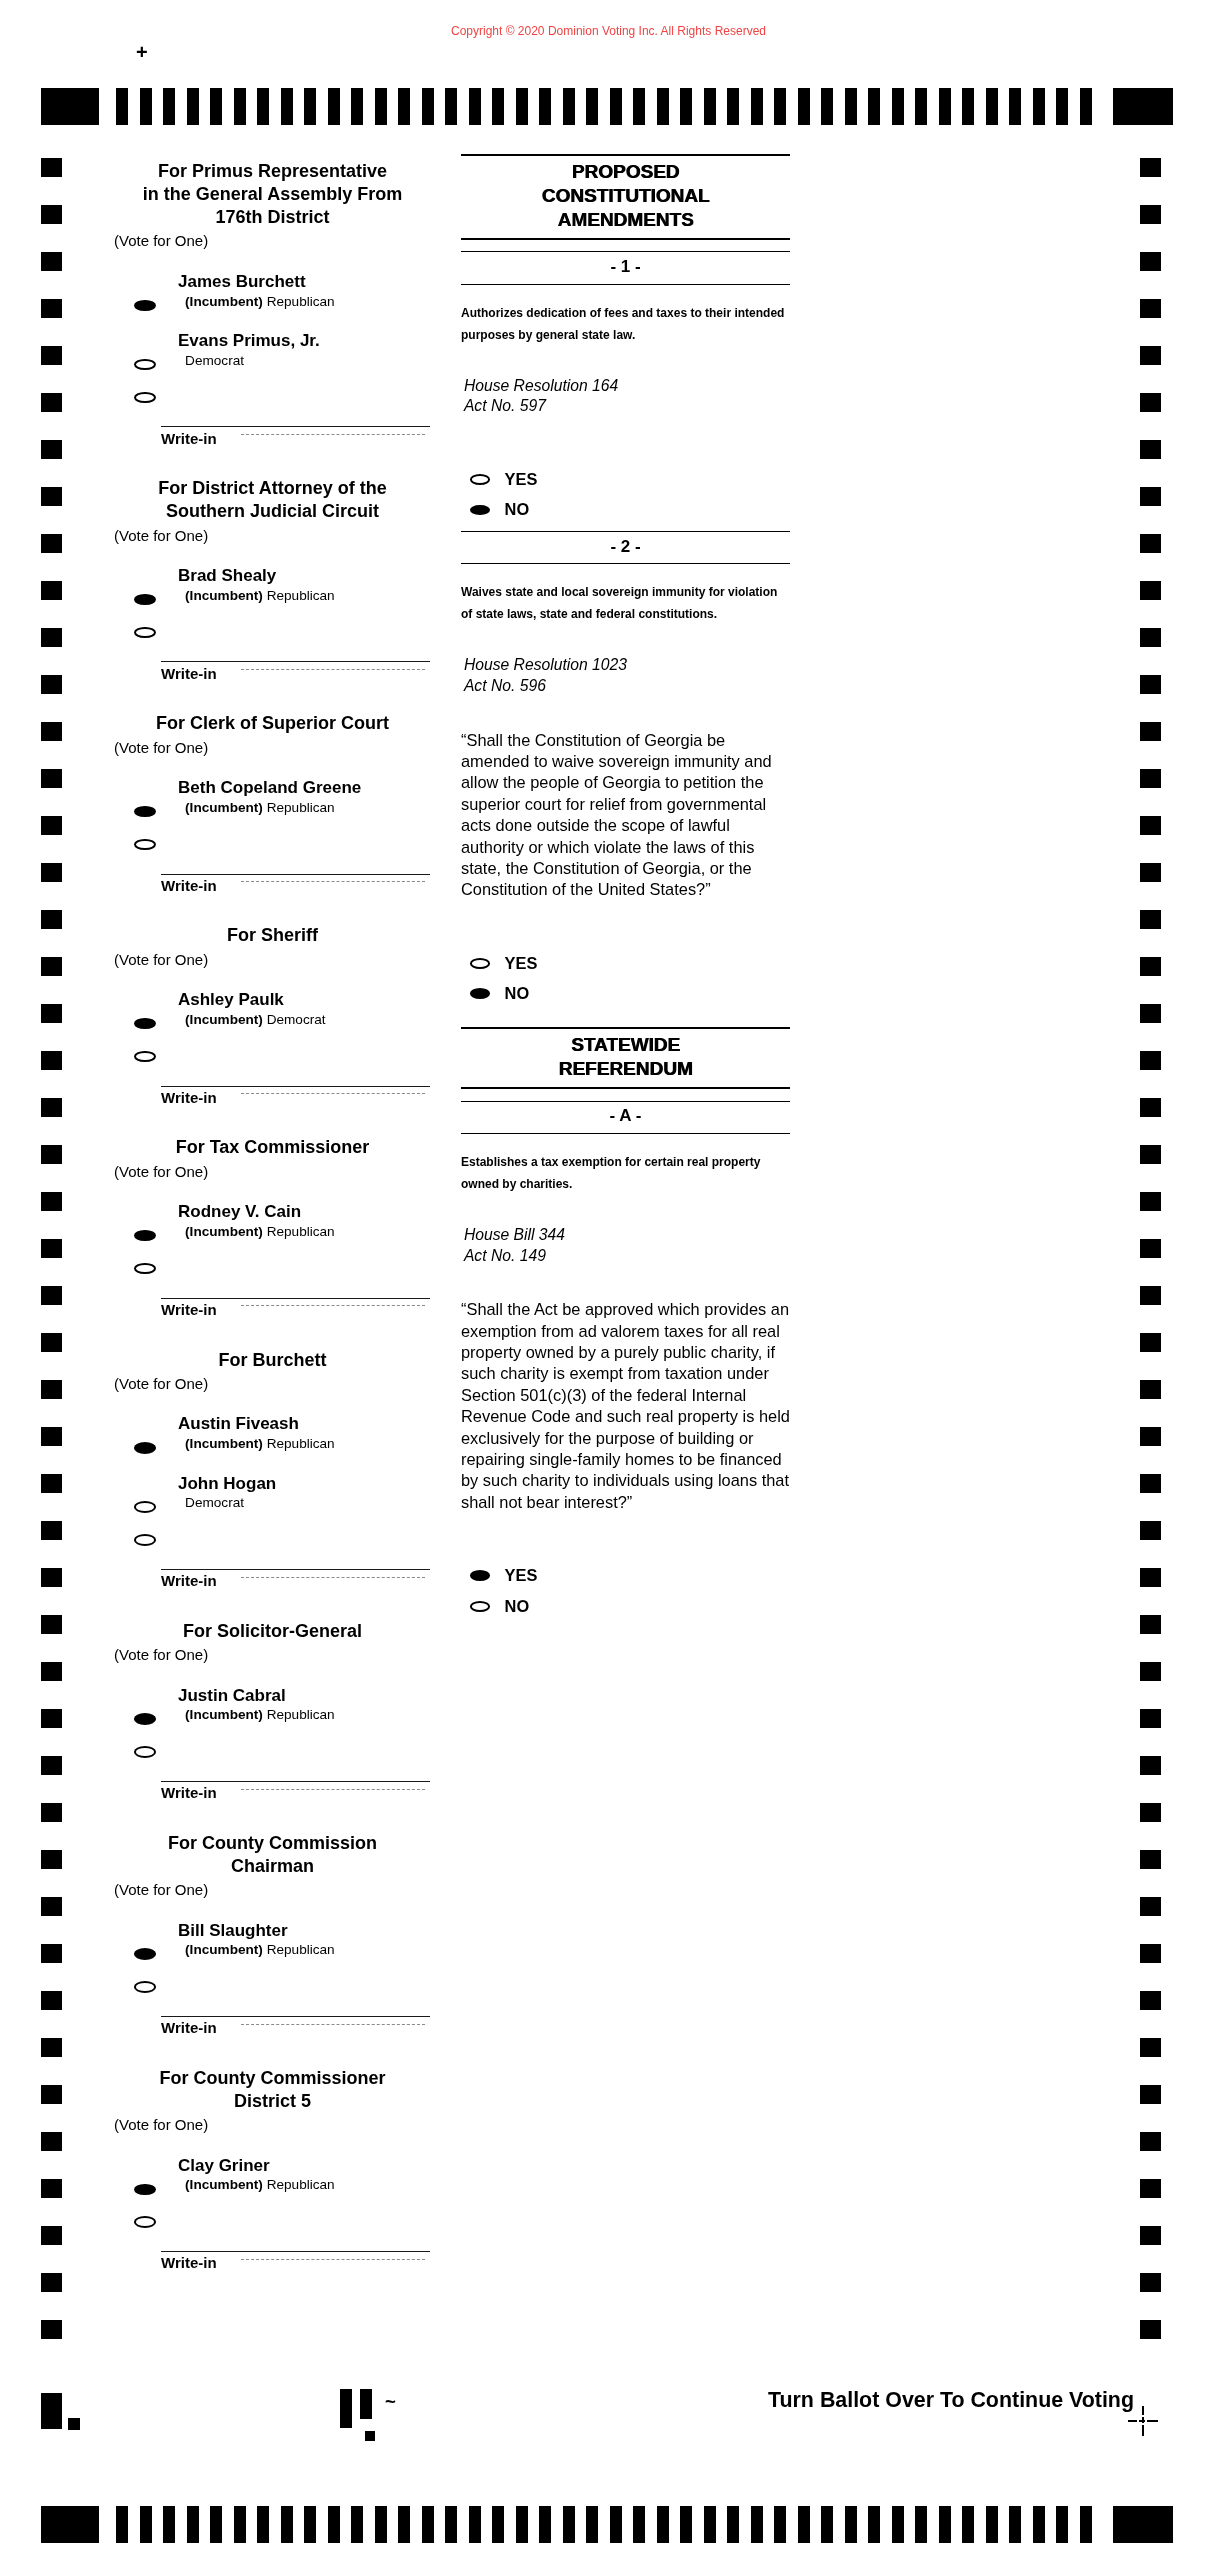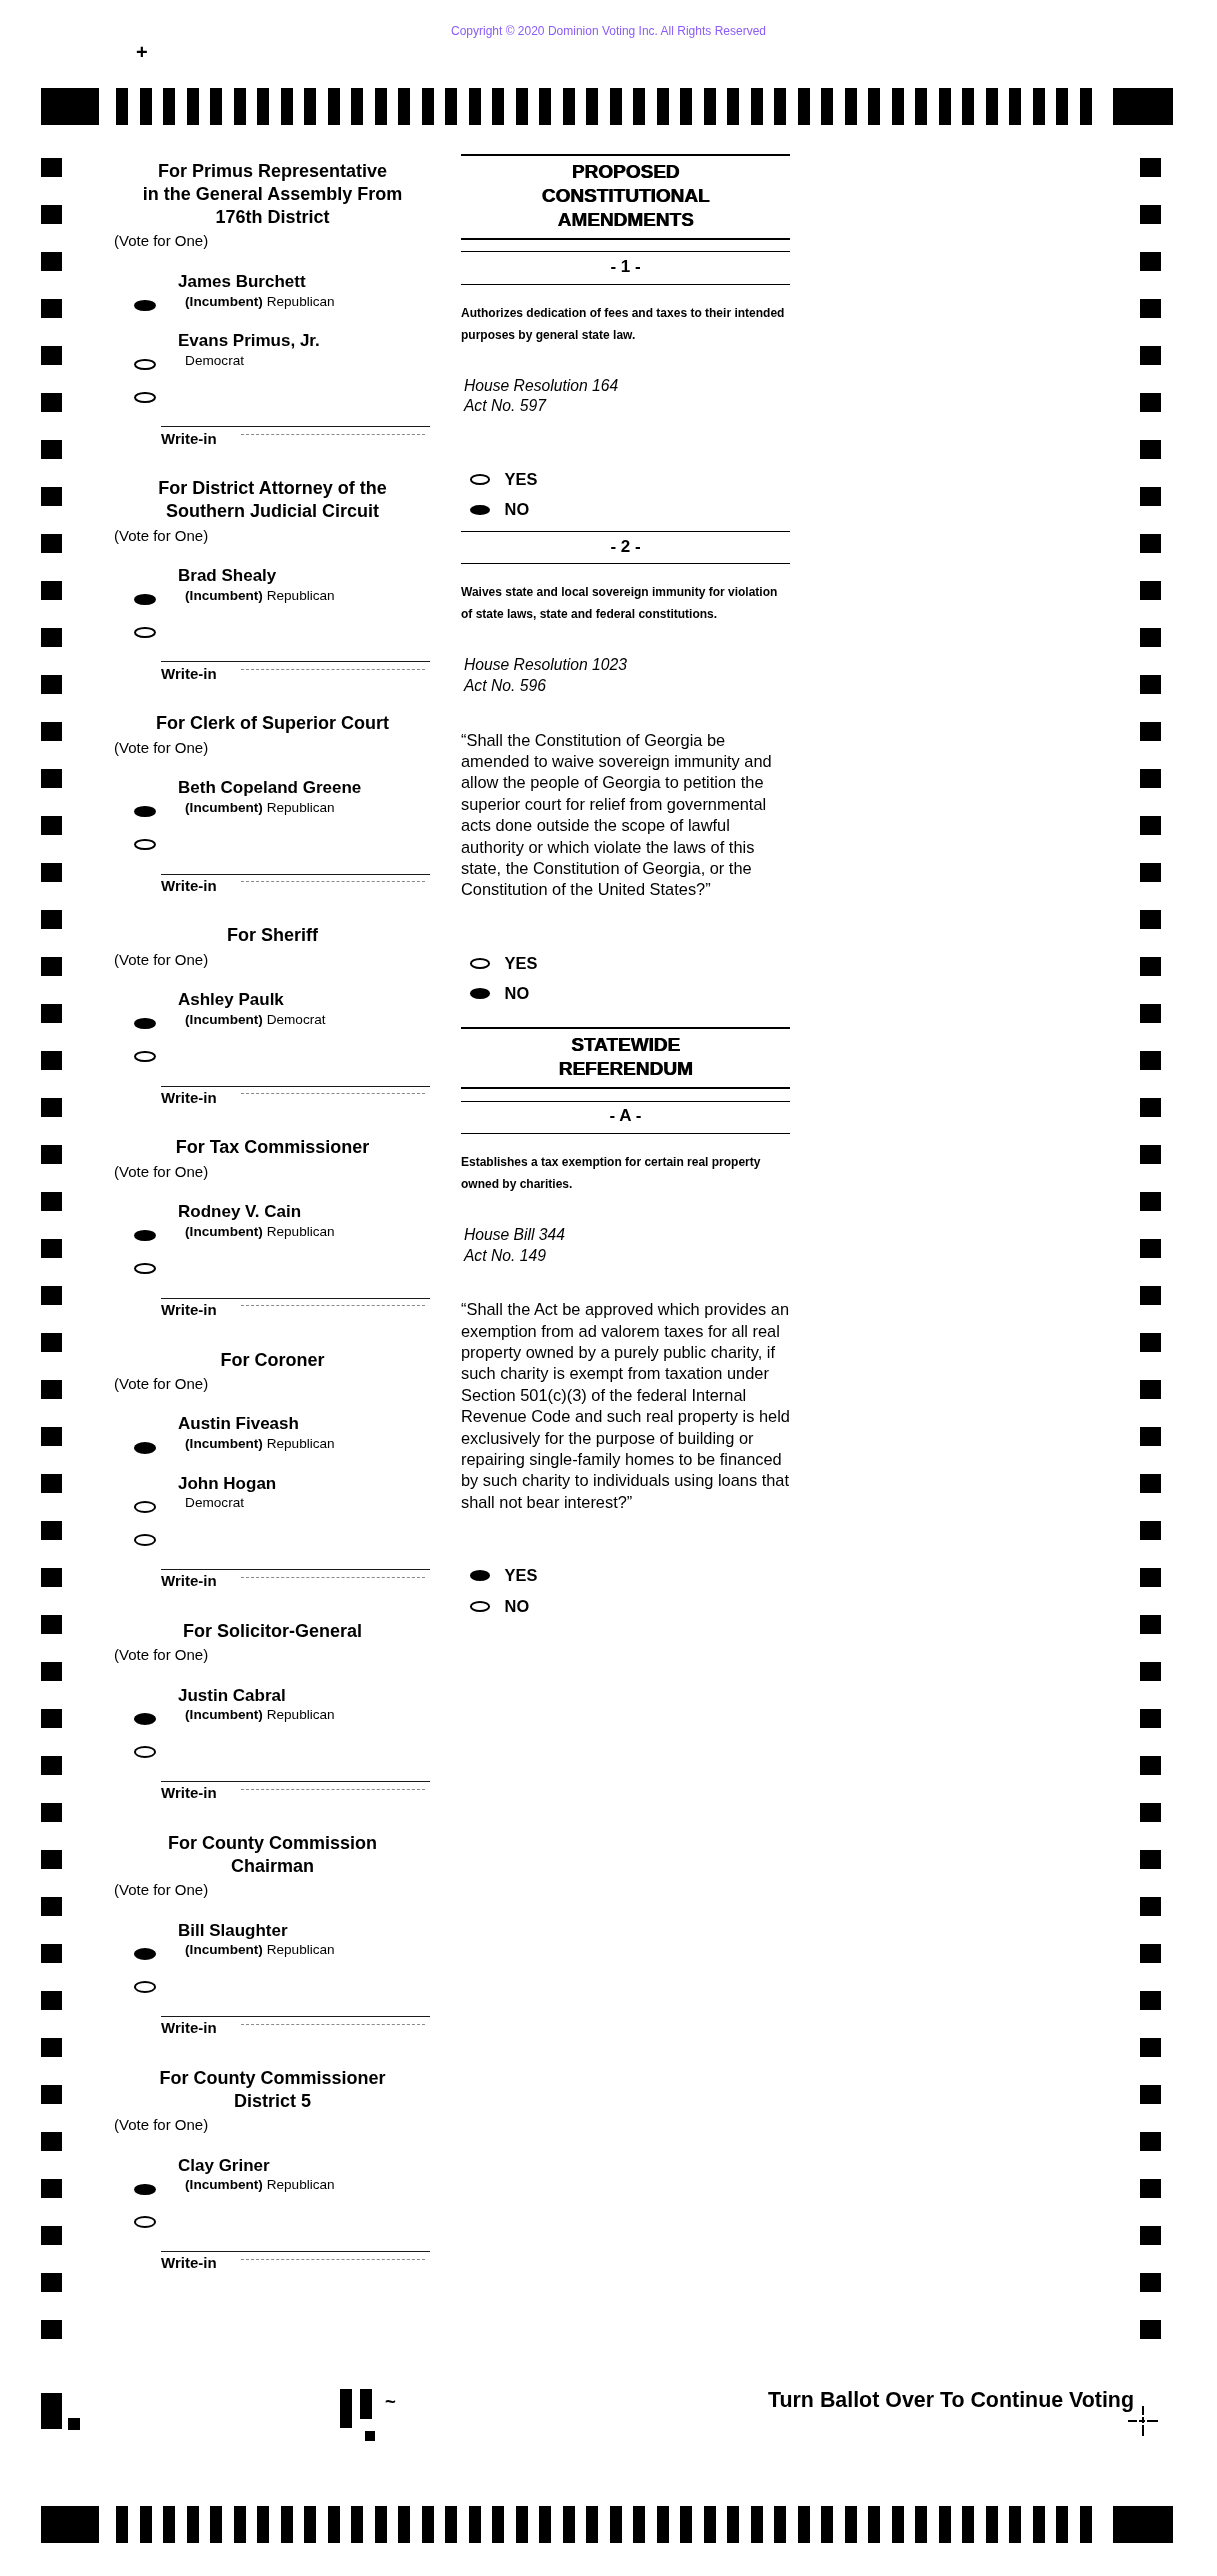--- a/index.html
+++ b/index.html
@@ -4,21 +4,21 @@
 <style>
   * { box-sizing: border-box; }
   html,body { margin:0; padding:0; }
   body {
     width:1217px; height:2576px; position:relative; overflow:hidden;
     background:#ffffff; color:#000;
     font-family:"Liberation Sans", sans-serif;
   }
 
   
-  .copyright { position:absolute; top:24px; left:0; width:1217px; text-align:center; font-size:12px; color:#8b5cf6; }
+  .copyright { position:absolute; top:24px; left:0; width:1217px; text-align:center; font-size:12px; color:#ef4444; }
   .plus-mark { position:absolute; left:136px; top:41px; font-size:20px; font-weight:bold; }
   .tilde-mark { position:absolute; left:385px; top:2391px; font-size:18.5px; font-weight:bold; }
 
   .band-block { position:absolute; height:37px; background:#000; }
   .band-bars { position:absolute; height:37px;
     background:repeating-linear-gradient(to right, #000 0 12px, transparent 12px 23.5px); }
   .band-top-left   { left:41px;  top:88px; width:58px; }
   .band-top-bars   { left:116px; top:88px; width:984px; }
   .band-top-right  { left:1113px;top:88px; width:60px; }
   .band-bot-left   { left:41px;  top:2506px; width:58px; }
@@ -190,21 +190,21 @@
       </div>
     </div>
     <div class="writein-bubble-row"><span class="bubble"></span></div>
     <div class="writein-line">
       <span class="writein-label">Write-in</span>
       <span class="writein-tail"></span>
     </div>
   </section>
 
   <section class="contest">
-    <h2 class="contest-title">For Coroner</h2>
+    <h2 class="contest-title">For Burchett</h2>
     <div class="vote-for">(Vote for One)</div>
     <div class="candidate">
       <span class="bubble filled"></span>
       <div>
         <div class="cand-name">Austin Fiveash</div>
         <div class="cand-detail"><span class="inc">(Incumbent)</span> <span>Republican</span></div>
       </div>
     </div>
     <div class="candidate">
       <span class="bubble"></span>

